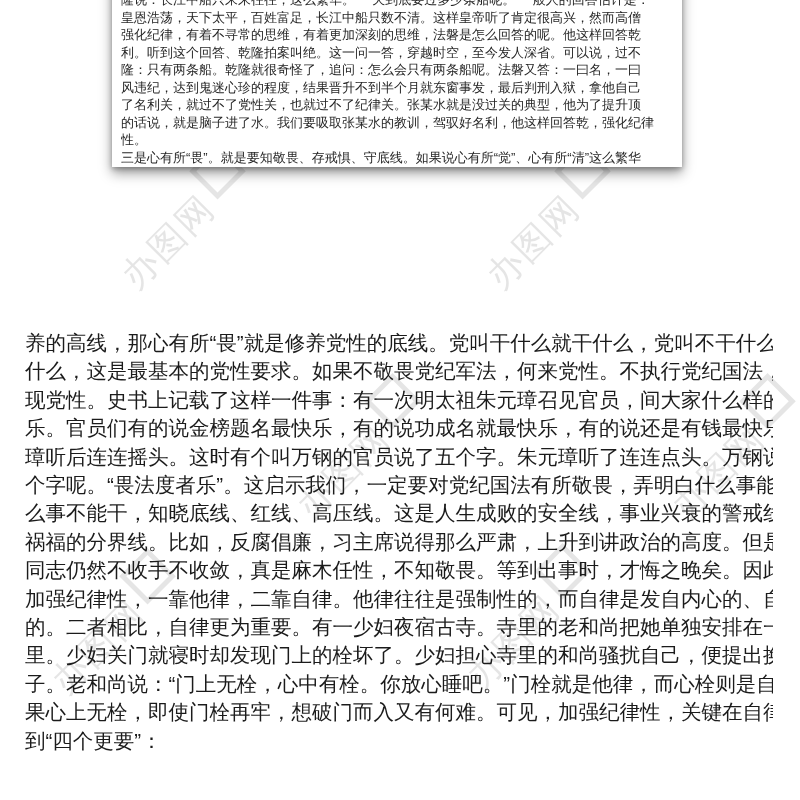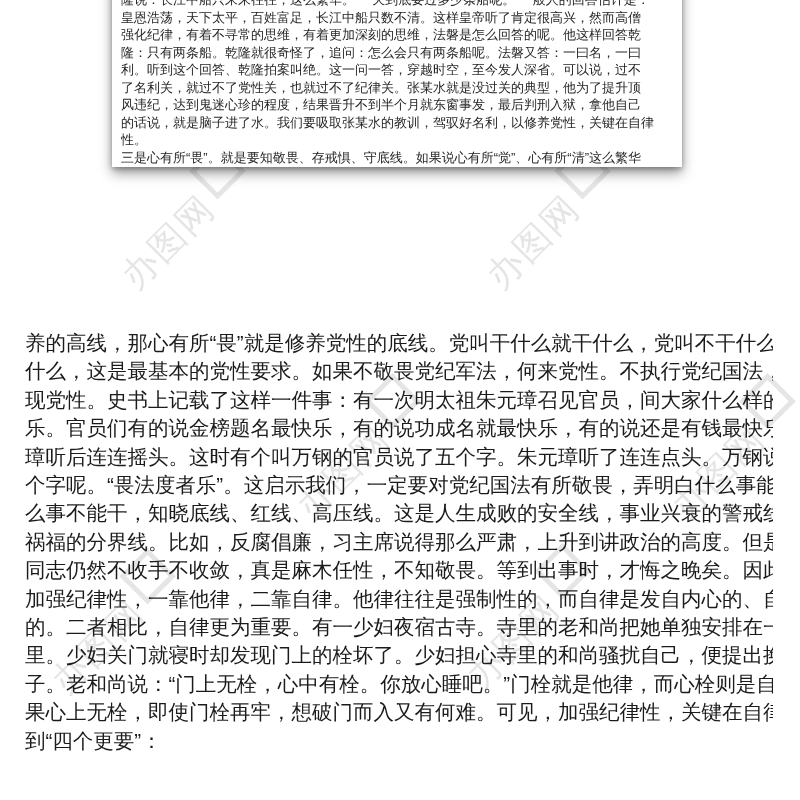--- a/index.html
+++ b/index.html
@@ -109,25 +109,25 @@
   <div class="wm" style="left:460px; top:555px;">
     <span class="wm-text">办图网</span>
     <span class="wm-diamond"></span>
   </div>
 
   <div class="page-top">
     <div class="page-top-text">
         <div class="ln">隆说：长江中船只来来往往，这么繁华。“一天到底要过多少条船呢。”一般人的回答估计是：</div>
         <div class="ln">皇恩浩荡，天下太平，百姓富足，长江中船只数不清。这样皇帝听了肯定很高兴，然而高僧</div>
         <div class="ln">强化纪律，有着不寻常的思维，有着更加深刻的思维，法磐是怎么回答的呢。他这样回答乾</div>
+        <div class="ln">利。听到这个回答、乾隆拍案叫绝。这一问一答，穿越时空，至今发人深省。可以说，过不</div>
         <div class="ln">隆：只有两条船。乾隆就很奇怪了，追问：怎么会只有两条船呢。法磐又答：一曰名，一曰</div>
-        <div class="ln">利。听到这个回答、乾隆拍案叫绝。这一问一答，穿越时空，至今发人深省。可以说，过不</div>
+        <div class="ln">风违纪，达到鬼迷心珍的程度，结果晋升不到半个月就东窗事发，最后判刑入狱，拿他自己</div>
         <div class="ln">了名利关，就过不了党性关，也就过不了纪律关。张某水就是没过关的典型，他为了提升顶</div>
-        <div class="ln">风违纪，达到鬼迷心珍的程度，结果晋升不到半个月就东窗事发，最后判刑入狱，拿他自己</div>
-        <div class="ln">的话说，就是脑子进了水。我们要吸取张某水的教训，驾驭好名利，以修养党性，关键在自律</div>
+        <div class="ln">的话说，就是脑子进了水。我们要吸取张某水的教训，驾驭好名利，他这样回答乾，强化纪律</div>
         <div class="ln">性。</div>
         <div class="ln">三是心有所“畏”。就是要知敬畏、存戒惧、守底线。如果说心有所“觉”、心有所“清”这么繁华</div>
       </div>
   </div>
 
   <div class="page-bottom-text">
       <div class="ln">养的高线，那心有所“畏”就是修养党性的底线。党叫干什么就干什么，党叫不干什么就不干</div>
       <div class="ln">什么，这是最基本的党性要求。如果不敬畏党纪军法，何来党性。不执行党纪国法，怎么体</div>
       <div class="ln">现党性。史书上记载了这样一件事：有一次明太祖朱元璋召见官员，间大家什么样的人最快</div>
       <div class="ln">乐。官员们有的说金榜题名最快乐，有的说功成名就最快乐，有的说还是有钱最快乐。朱元</div>

